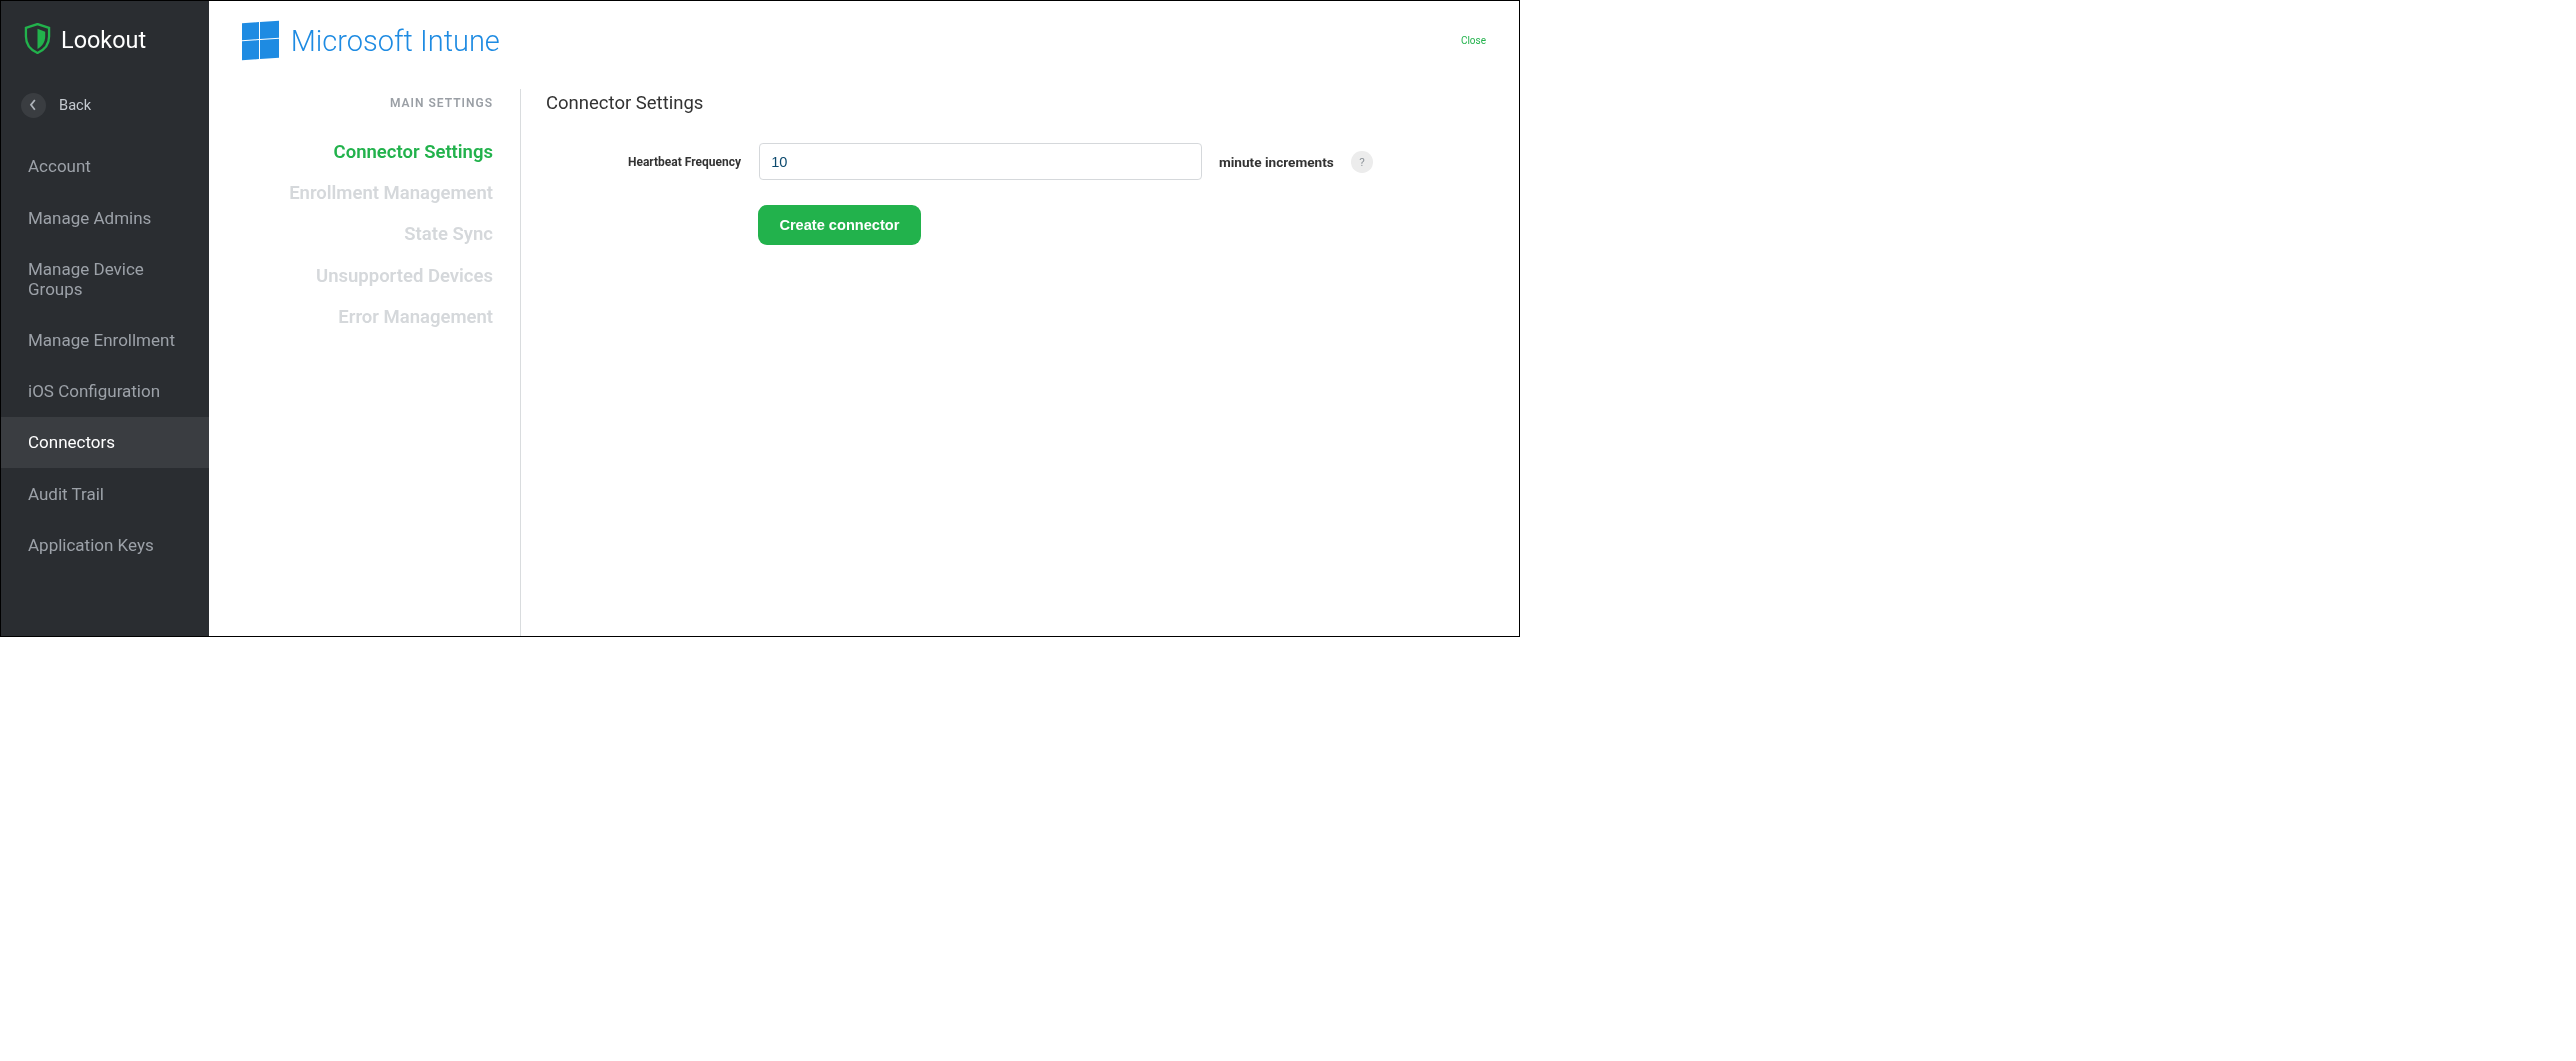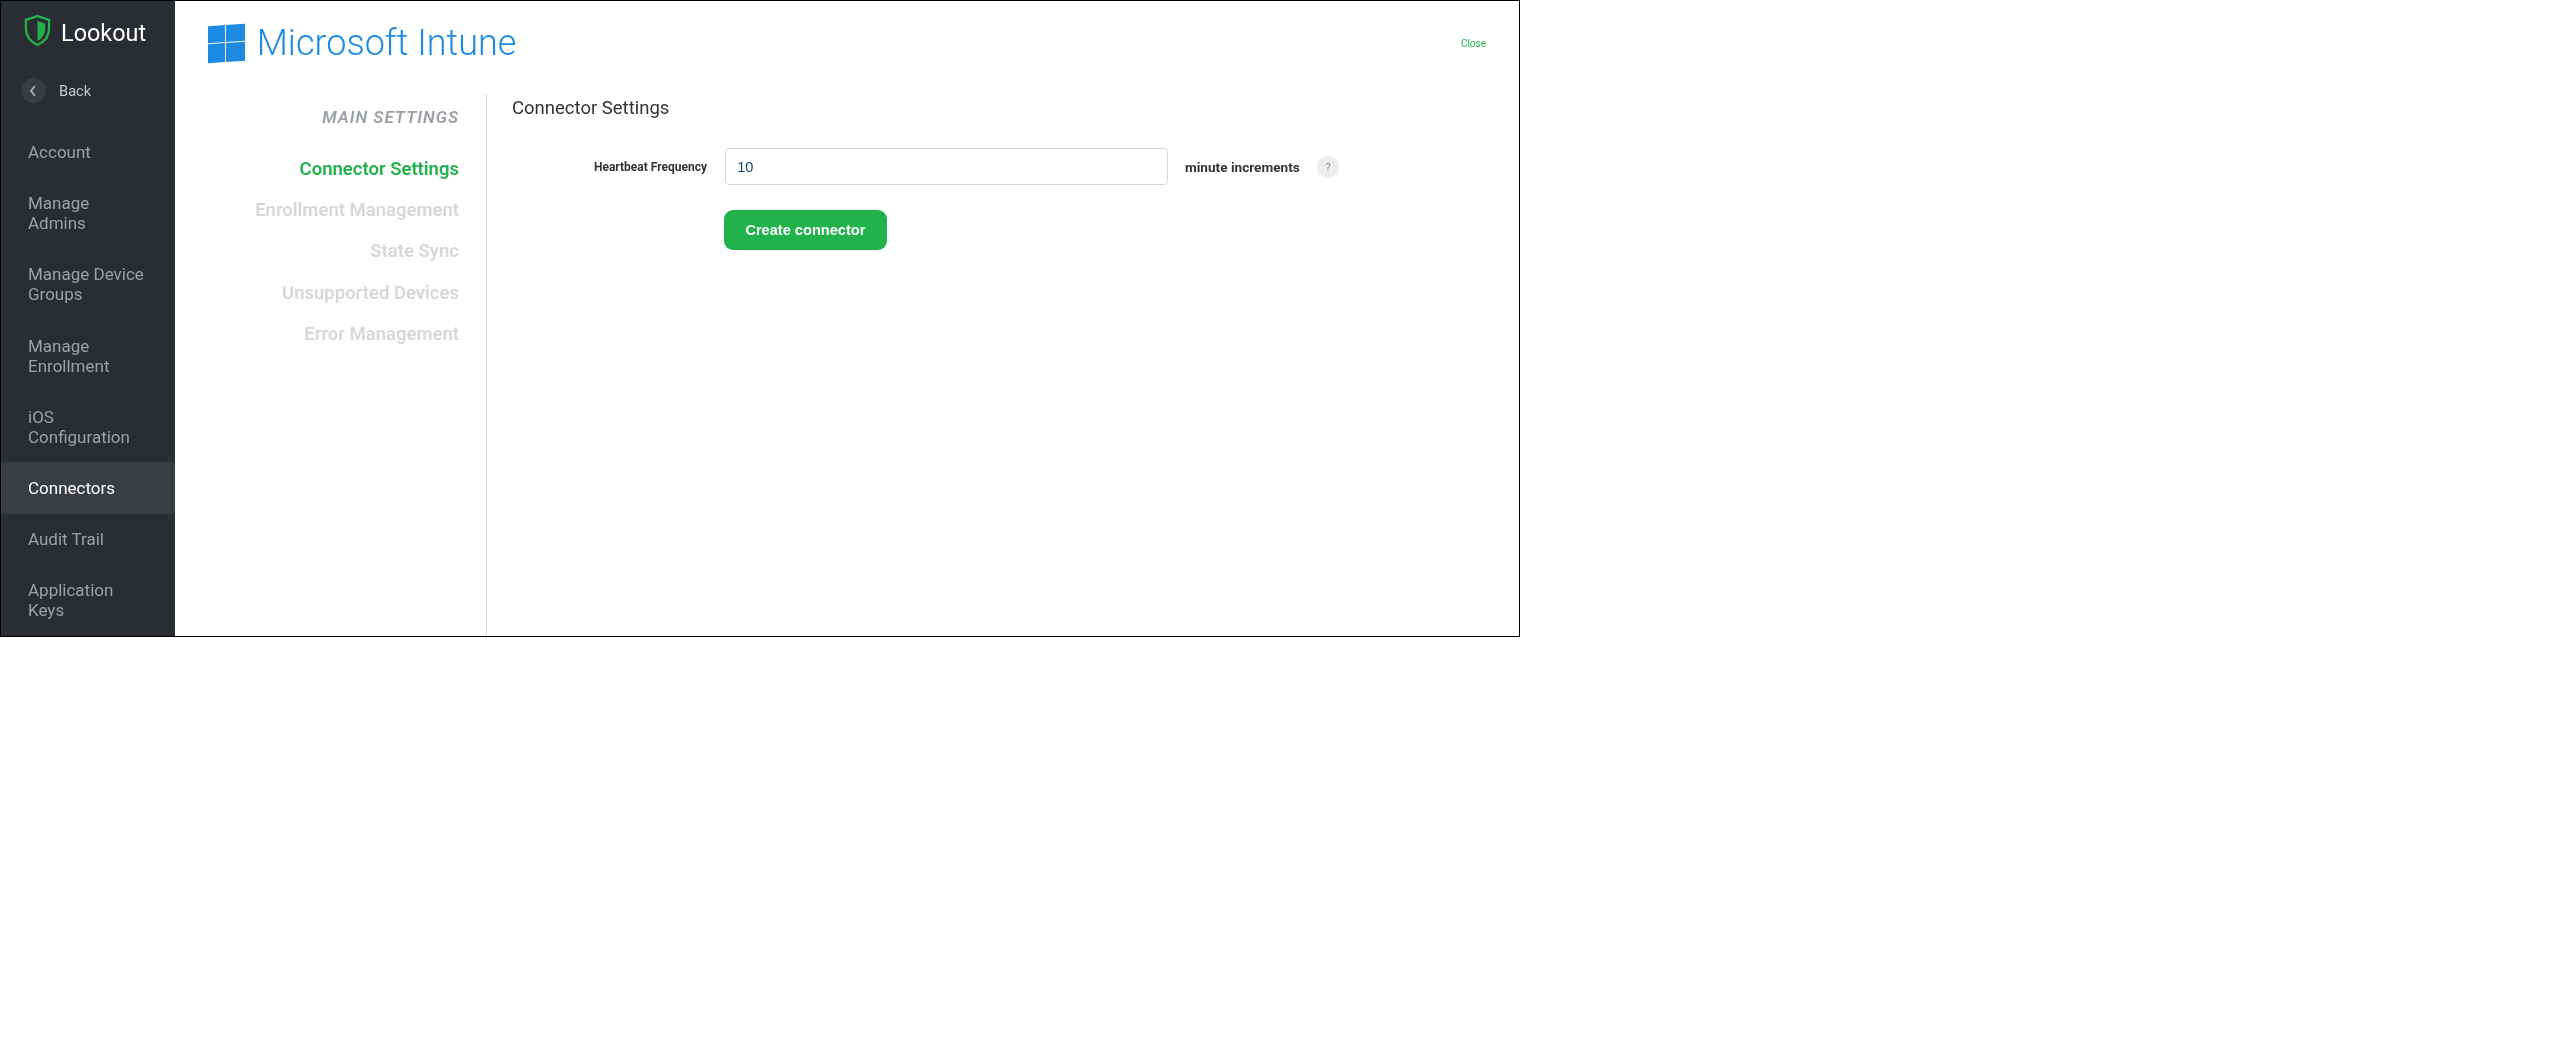--- a/index.html
+++ b/index.html
@@ -6,21 +6,21 @@
     body {
       font-family: -apple-system, BlinkMacSystemFont, "Segoe UI", Roboto, Helvetica, Arial, sans-serif;
       background: #fff;
       width: 1520px;
       height: 637px;
       border: 1.9px solid #000;
       overflow: hidden;
       display: flex;
     }
     .sidebar {
-      width: 174px;
+      width: 208px;
       background: #2a2d31;
       color: #bfc4c9;
       display: flex;
       flex-direction: column;
       flex-shrink: 0;
     }
     .brand {
       height: 78px;
       display: flex;
       align-items: center;
@@ -78,21 +78,21 @@
       justify-content: space-between;
       padding: 21.4px 33px 9.7px 33px;
     }
     .intune-brand {
       display: flex;
       align-items: center;
       gap: 11.7px;
     }
     .intune-text {
       color: #1e8be2;
-      font-size: 36px;
+      font-size: 29px;
       font-weight: 300;
     }
     .close-link {
       color: #22b24c;
       font-size: 10px;
       cursor: pointer;
     }
     .content-row {
       display: flex;
       flex: 1;
@@ -100,26 +100,25 @@
     }
     .settings-nav {
       width: 283px;
       border-right: 1px solid #d9dcde;
       padding-right: 27px;
       text-align: right;
       flex-shrink: 0;
     }
     .settings-nav-header {
       color: #9a9fa5;
-      font-size: 17px;
+      font-size: 12px;
       letter-spacing: 1px;
       font-weight: 600;
       margin-bottom: 21.4px;
-      margin-top: 13px;
-      font-style: italic;
+      margin-top: 7px;
     }
     .settings-nav-item {
       font-size: 18.5px;
       font-weight: 600;
       padding: 9.7px 0;
       cursor: pointer;
     }
     .settings-nav-item.active { color: #22b24c; }
     .settings-nav-item.disabled { color: #d5d8db; cursor: default; }
     .settings-panel {

